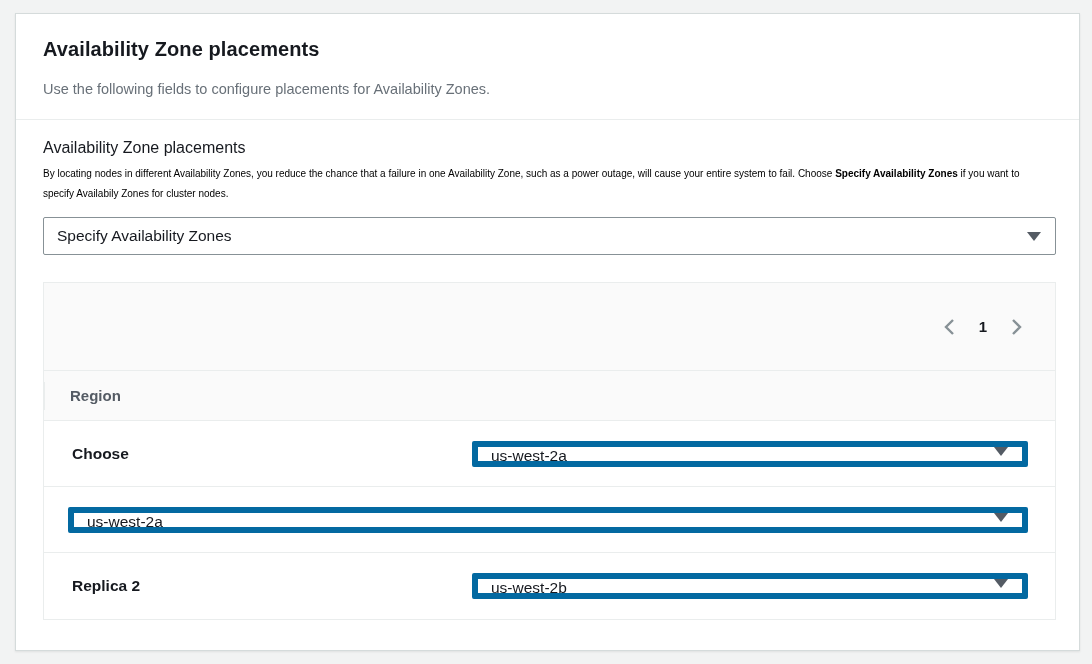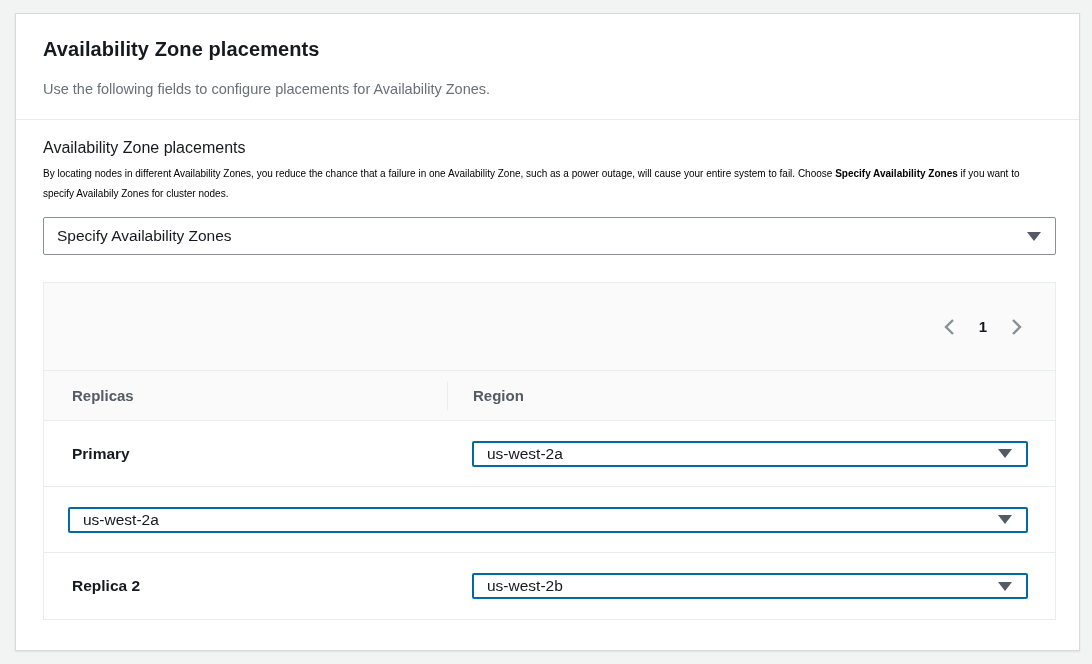--- a/index.html
+++ b/index.html
@@ -134,25 +134,24 @@
     color: #16191f;
   }
   .cell-region {
     flex: 1;
     padding-left: 24px;
     padding-right: 27px;
   }
   .row-select {
     width: 100%;
     height: 26px;
-    border: 2px solid #0369a1;
+    border: 6px solid #0369a1;
     border-radius: 2px;
     background: #ffffff;
     display: flex;
-    align-items: center;
     justify-content: space-between;
     padding: 0 14px 0 13px;
     cursor: pointer;
   }
   .row-select .select-value { font-size: 15.5px; }
   .chevron-svg { display: block; }
 </style>
 </head>
 <body>
 
@@ -188,27 +187,26 @@
           <span class="page-number">1</span>
           <button class="page-btn">
             <svg class="chevron-svg" width="12" height="18" viewBox="0 0 12 18">
                 <polyline points="2,2 9,9 2,16" fill="none" stroke="#879196" stroke-width="2.4"></polyline>
               </svg>
           </button>
         </div>
       </div>
 
       <div class="panel-header">
-        <div class="col-replicas-h">Replicas</div>
         <div class="col-vdivider"></div>
         <div class="col-region-h">Region</div>
       </div>
 
       <div class="table-row">
-        <div class="cell-replica">Primary</div>
+        <div class="cell-replica">Choose</div>
         <div class="cell-region">
           <div class="row-select">
             <span class="select-value">us-west-2a</span>
             <span class="caret-down"></span>
           </div>
         </div>
       </div>
 
       <div class="table-row">
         <div class="cell-region">

